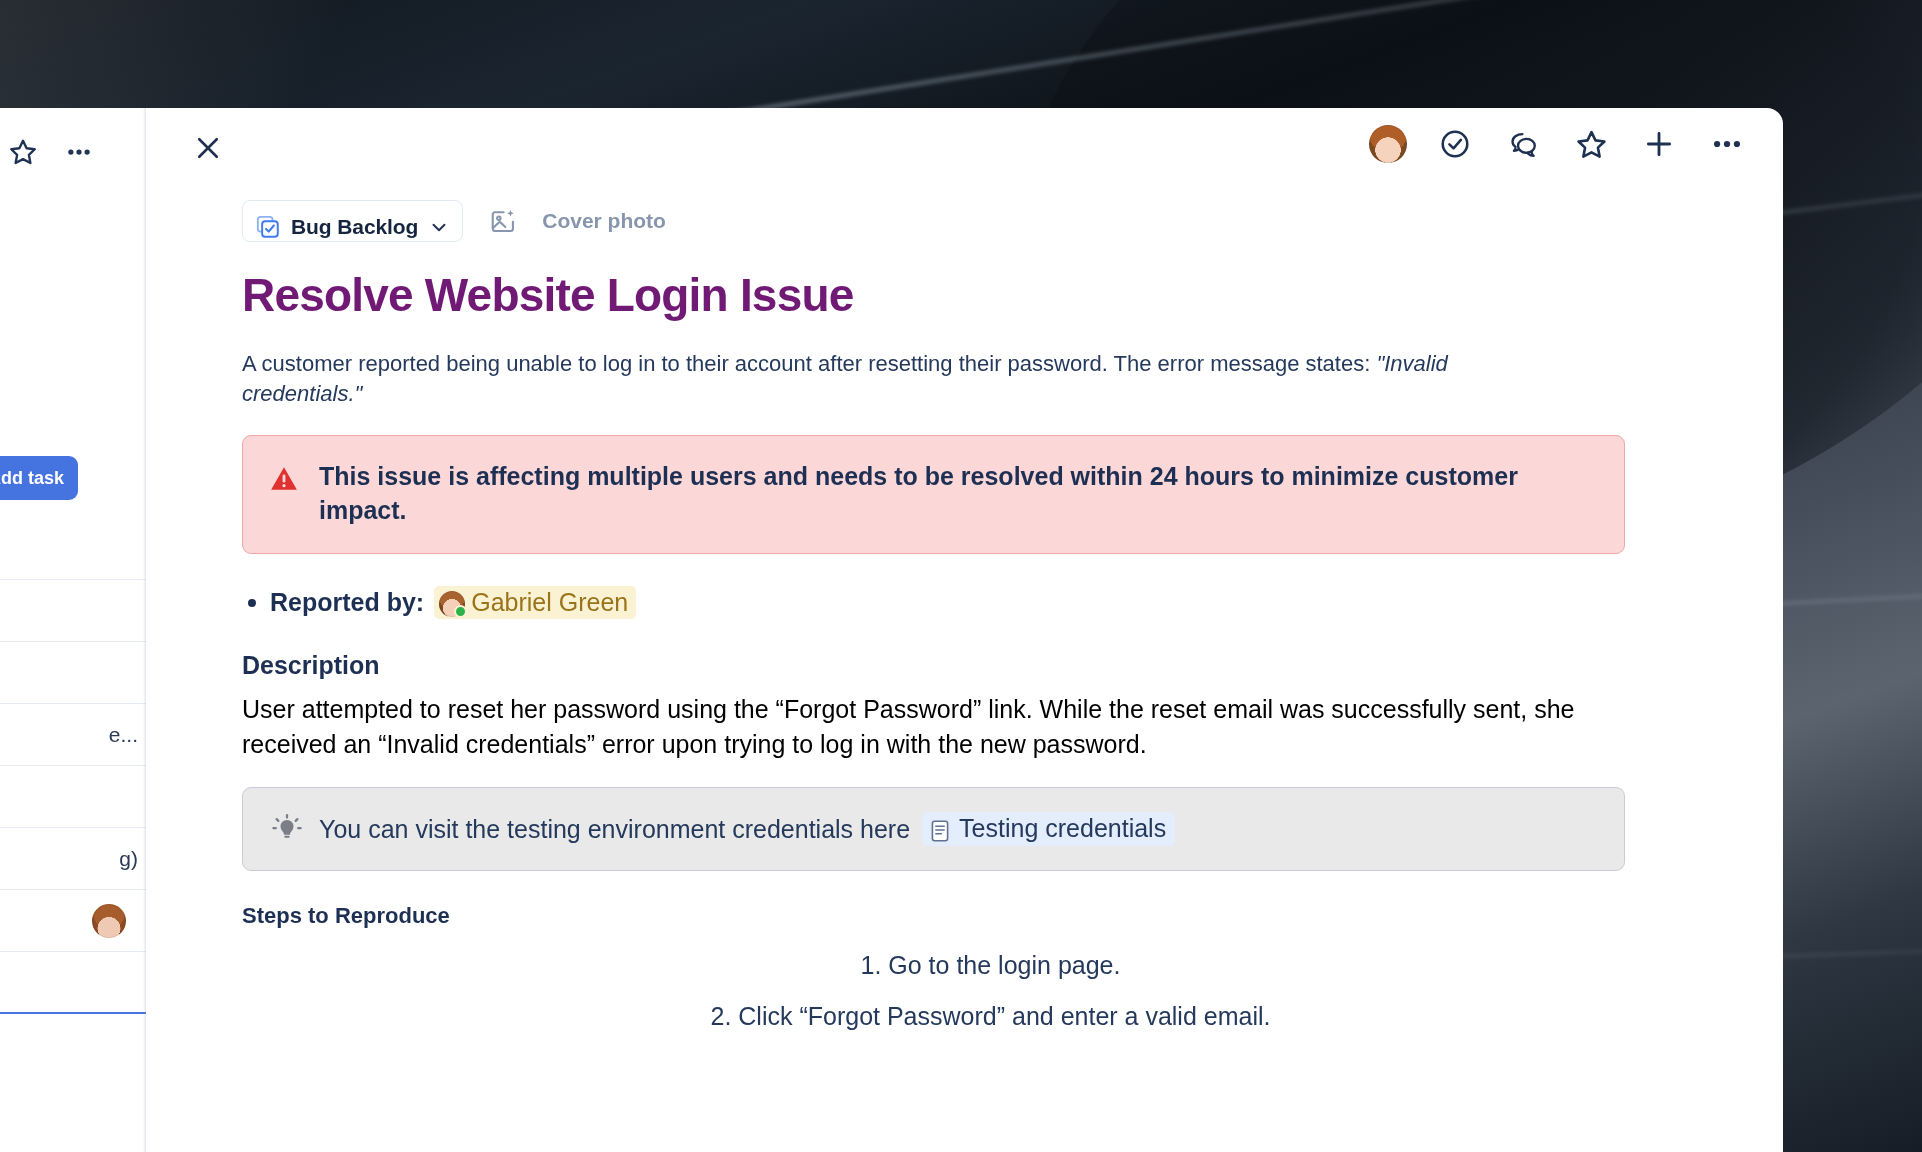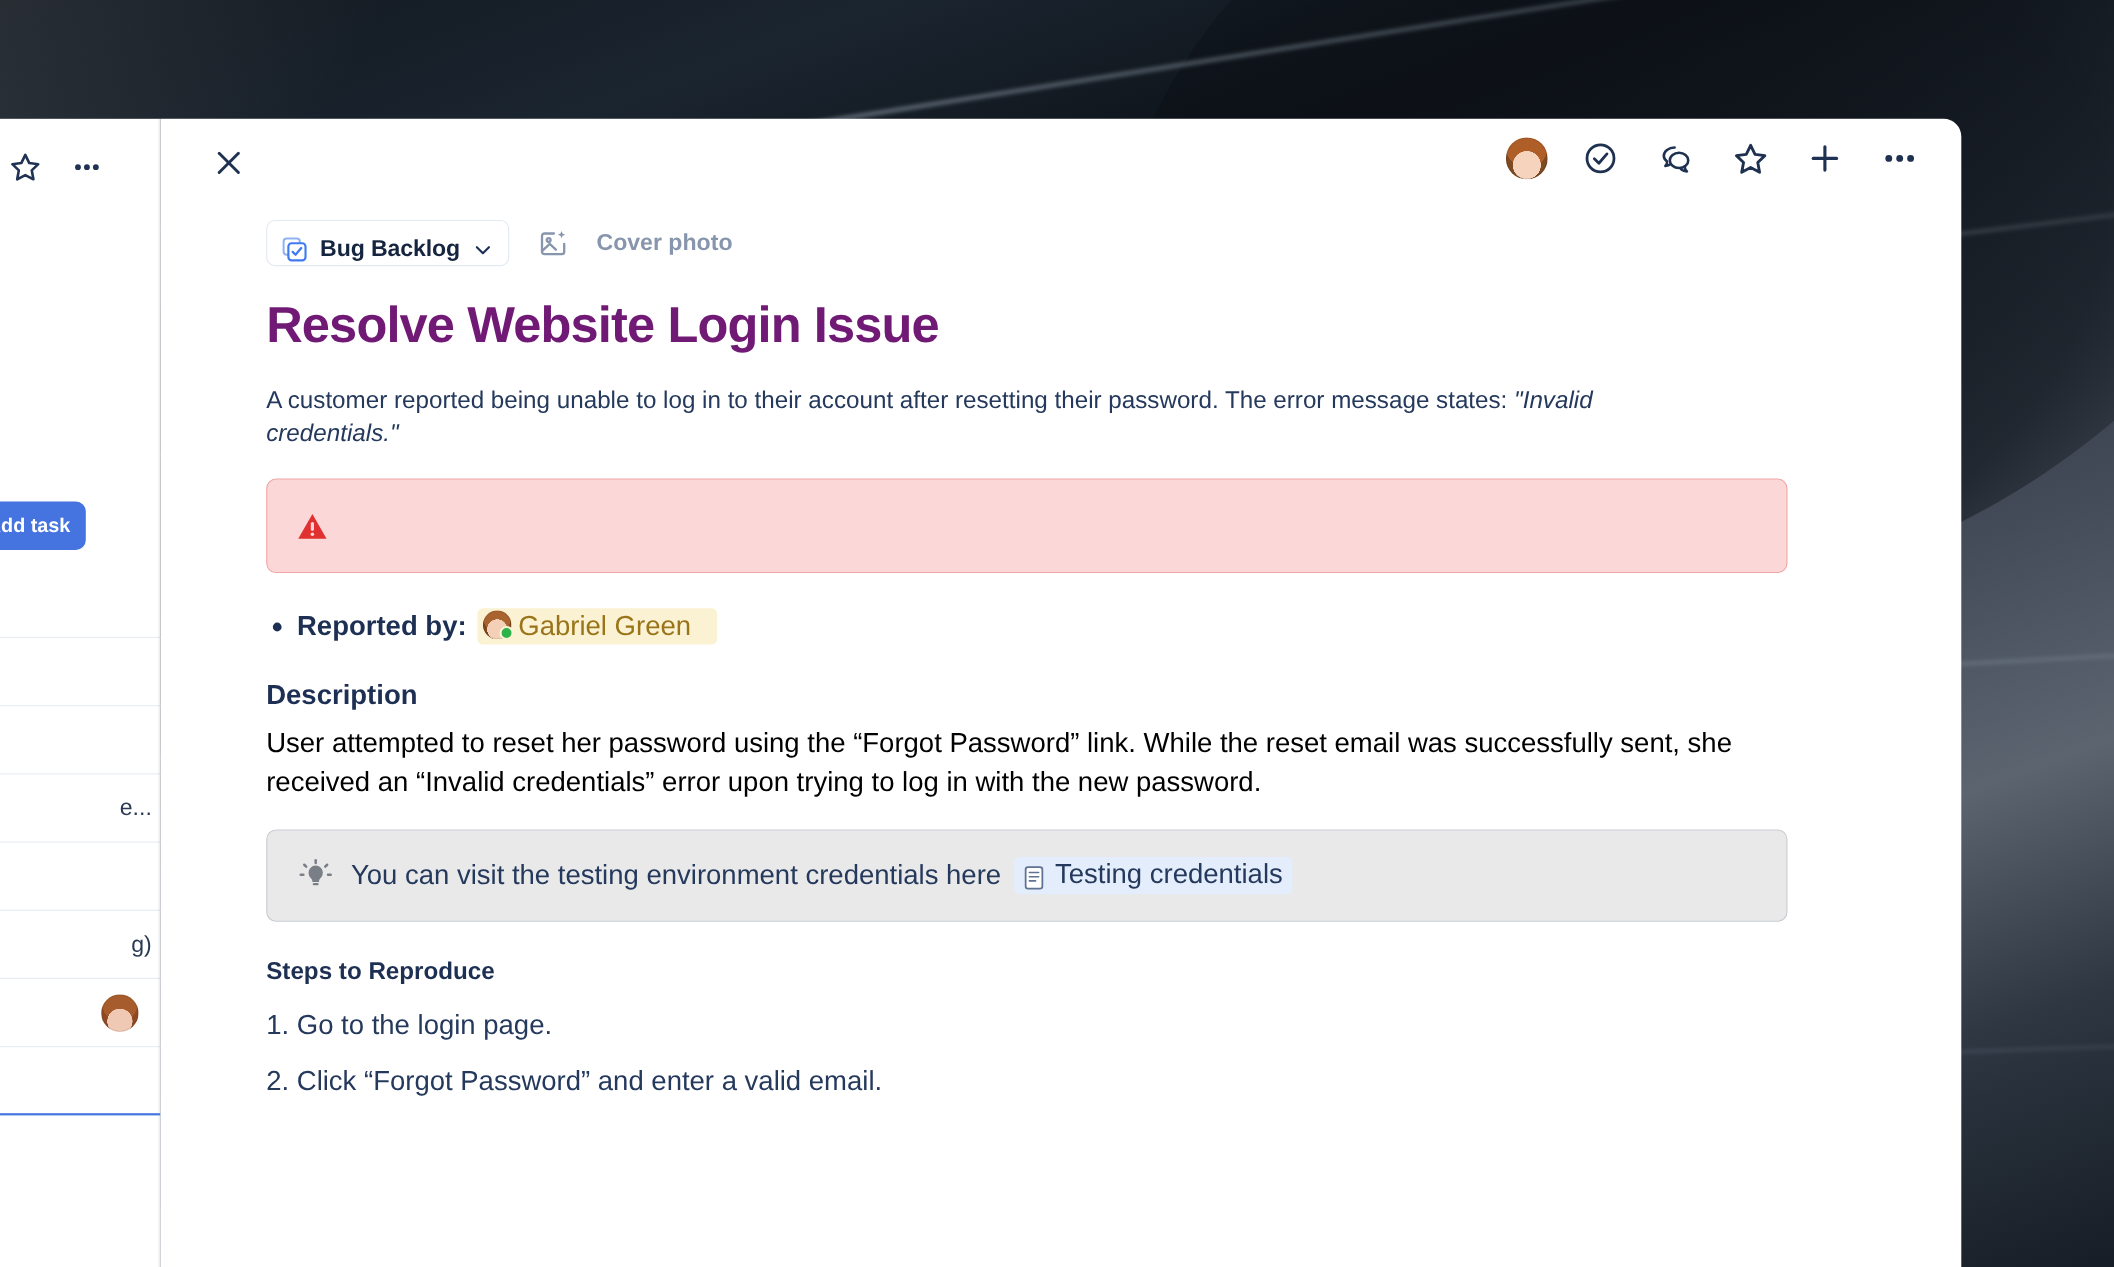--- a/index.html
+++ b/index.html
@@ -267,25 +267,25 @@
     position: absolute;
     left: 6px; top: 50%;
     transform: translateY(-50%);
     width: 8px; height: 8px;
     border-radius: 50%;
     background: #1d3054;
   }
   #reported-by-row .rb-label { font-weight: 700; color: #1d3054; }
   #mention-chip {
     display: inline-flex;
-    align-items: flex-start;
+    align-items: flex-end;
     gap: 6px;
     background: #fbf2d4;
     border-radius: 5px;
-    padding: 2px 24px 2px 5px;
+    padding: 2px 8px 2px 5px;
     margin-left: 10px;
     cursor: pointer;
   }
   #mention-chip .m-name {
     font-size: 25px;
     color: #9a7418;
   }
   .mini-avatar {
     position: relative;
     width: 26px; height: 26px;
@@ -359,20 +359,21 @@
   #steps-heading {
     margin-top: 32px;
     font-size: 22px;
     font-weight: 700;
     color: #1d3054;
   }
   .step-line {
     margin-top: 22px;
     font-size: 25px;
     color: #24395c;
+    text-align: center;
   }
 </style>
 </head>
 <body>
 
 <div id="desktop">
   <div class="swash"></div>
   <div class="band b1"></div>
   <div class="band b2"></div>
   <div class="band b3"></div>
@@ -511,20 +512,21 @@
     </p>
 
     <div id="alert-callout">
       <span style="flex:0 0 auto;display:flex;padding-top:4px;">
         <svg width="30" height="30" viewBox="0 0 24 24" fill="#e03030">
           <path d="M12 2.6 22.3 20.6H1.7Z"></path>
           <rect x="10.85" y="8.4" width="2.3" height="6.4" rx="1.1" fill="#fbd7d7"></rect>
           <circle cx="12" cy="17.3" r="1.3" fill="#fbd7d7"></circle>
         </svg>
       </span>
+      <div class="alert-text">This issue is affecting multiple users and needs to be resolved within 24 hours to minimize customer impact.</div>
     </div>
 
     <div id="reported-by-row">
       <span class="bullet"></span>
       <span class="rb-label">Reported by:</span>
       <span id="mention-chip">
         <span class="mini-avatar">
           <span class="dot"></span>
         </span>
         <span class="m-name">Gabriel Green</span>

